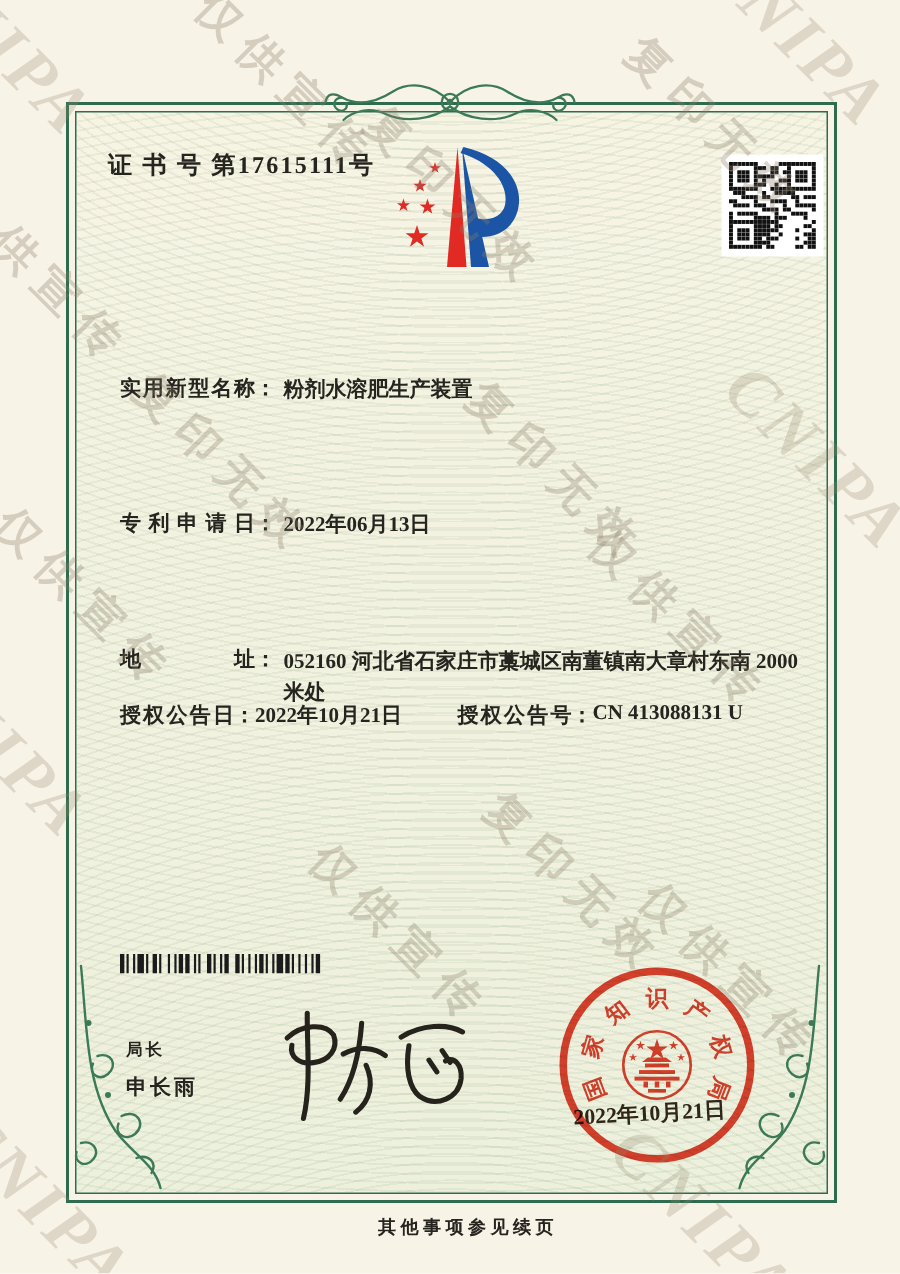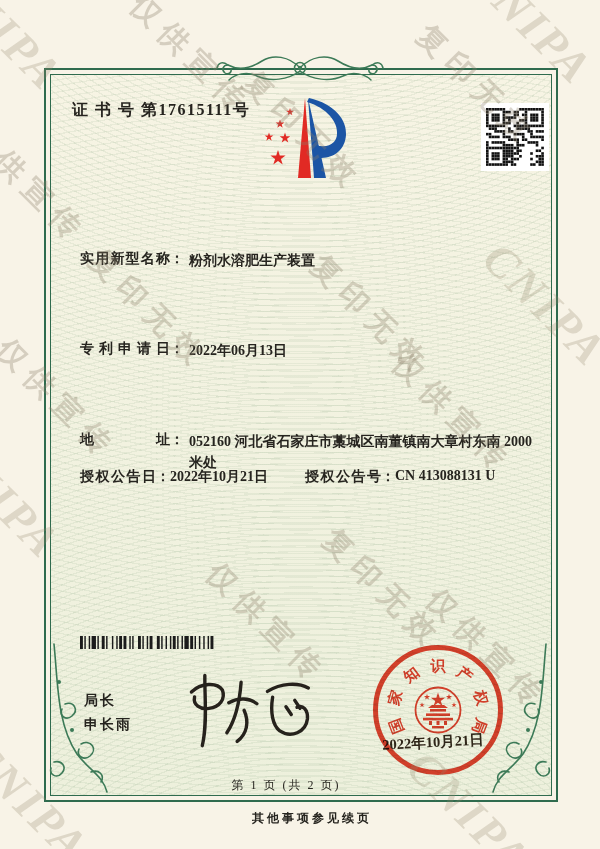--- a/index.html
+++ b/index.html
@@ -34,21 +34,21 @@
   .fval{display:inline-block;margin-left:5px;width:360px;white-space:pre-wrap;vertical-align:top;line-height:21px;}
   .grant-row{position:absolute;top:468px;left:0;width:600px;font-size:14px;font-weight:600;z-index:2;}
   .grant-a{position:absolute;left:80px;} .grant-b{position:absolute;left:305px;}
   .glab{display:inline-block;width:76px;text-align:justify;text-align-last:justify;vertical-align:top;}
   
   #paras{position:absolute;left:60px;top:494px;width:482px;z-index:2;}
   #paras p{margin:0;font-size:13.2px;line-height:19px;text-indent:2.1em;text-align:justify;letter-spacing:0.3px;}
   
   .barcode{position:absolute;left:80px;top:636px;z-index:2;}
   .signer-title{position:absolute;left:84px;top:692px;font-family:"Liberation Sans",sans-serif;
-        font-size:14px;font-weight:700;letter-spacing:2px;z-index:2;}
+        font-size:11px;font-weight:700;letter-spacing:2px;z-index:2;}
   .signer-name{position:absolute;left:84px;top:716px;font-family:"Liberation Sans",sans-serif;
         font-size:14px;font-weight:700;letter-spacing:2px;z-index:2;}
   .signature{position:absolute;left:172px;top:666px;z-index:4;transform:rotate(-2deg);}
   .seal{position:absolute;left:373px;top:645px;width:120px;height:120px;border-radius:50%;
         border:5px solid #df3420;z-index:4;opacity:.93;mix-blend-mode:multiply;}
   .sealch{position:absolute;left:50%;top:50%;font-size:15px;font-weight:700;color:#df3420;}
   .seal-emblem{position:absolute;left:50%;top:50%;transform:translate(-50%,-50%);}
   .seal-date{position:absolute;left:371px;top:733px;width:124px;text-align:center;font-size:14.5px;
         font-weight:700;color:#33291d;z-index:5;transform:rotate(-3deg);mix-blend-mode:multiply;}
   .page-num{position:absolute;left:0;width:572px;top:777px;text-align:center;font-size:12px;
@@ -455,21 +455,20 @@
   <span class="sealch" style="transform: translate(-50%, -50%) rotate(-111deg) translateY(-44px);">国</span>
       <span class="sealch" style="transform: translate(-50%, -50%) rotate(-74deg) translateY(-44px);">家</span>
       <span class="sealch" style="transform: translate(-50%, -50%) rotate(-37deg) translateY(-44px);">知</span>
       <span class="sealch" style="transform: translate(-50%, -50%) rotate(0deg) translateY(-44px);">识</span>
       <span class="sealch" style="transform: translate(-50%, -50%) rotate(37deg) translateY(-44px);">产</span>
       <span class="sealch" style="transform: translate(-50%, -50%) rotate(74deg) translateY(-44px);">权</span>
       <span class="sealch" style="transform: translate(-50%, -50%) rotate(111deg) translateY(-44px);">局</span>
     </div>
   <div class="seal-date">2022年10月21日</div>
 
-  <div class="page-num">第 1 页 (共 2 页)</div>
   <div class="footer-note">其他事项参见续页</div>
 
   <div id="wm-layer">
       <div class="wm wm-brand" style="left: -34px; top: -44px;">CNIPA</div>
       <div class="wm" style="left: 150px; top: -14px;">仅供宣传</div>
       <div class="wm" style="left: 262px; top: 62px;">复印无效</div>
       <div class="wm" style="left: 436px; top: 16px;">复印无效</div>
       <div class="wm wm-brand" style="left: 496px; top: -50px;">CNIPA</div>
       <div class="wm" style="left: -14px; top: 114px;">仅供宣传</div>
       <div class="wm" style="left: 108px; top: 240px;">复印无效</div>

